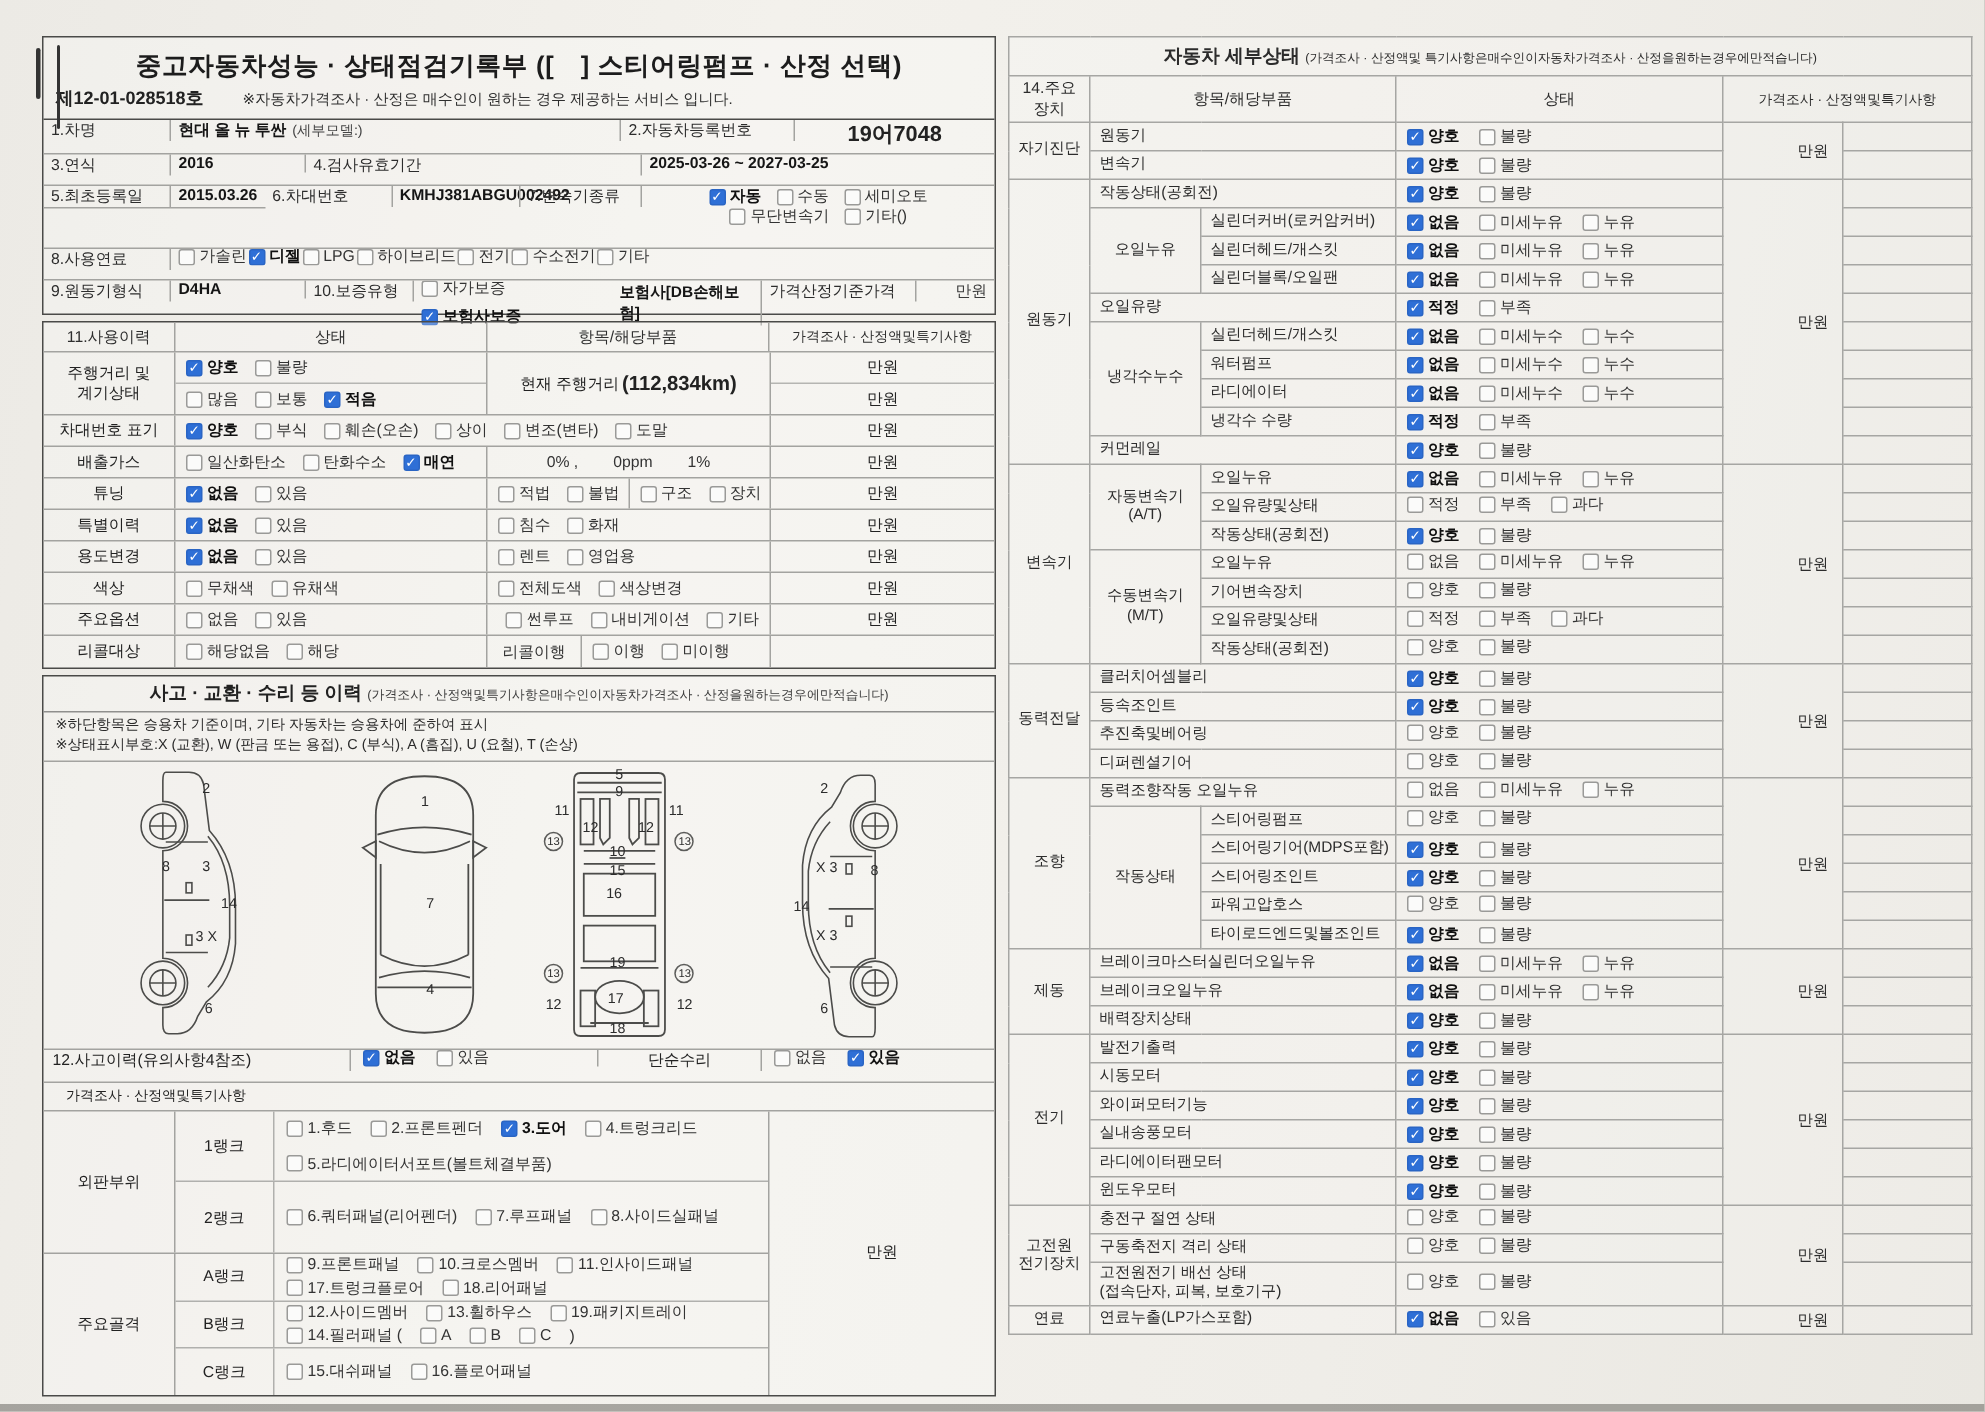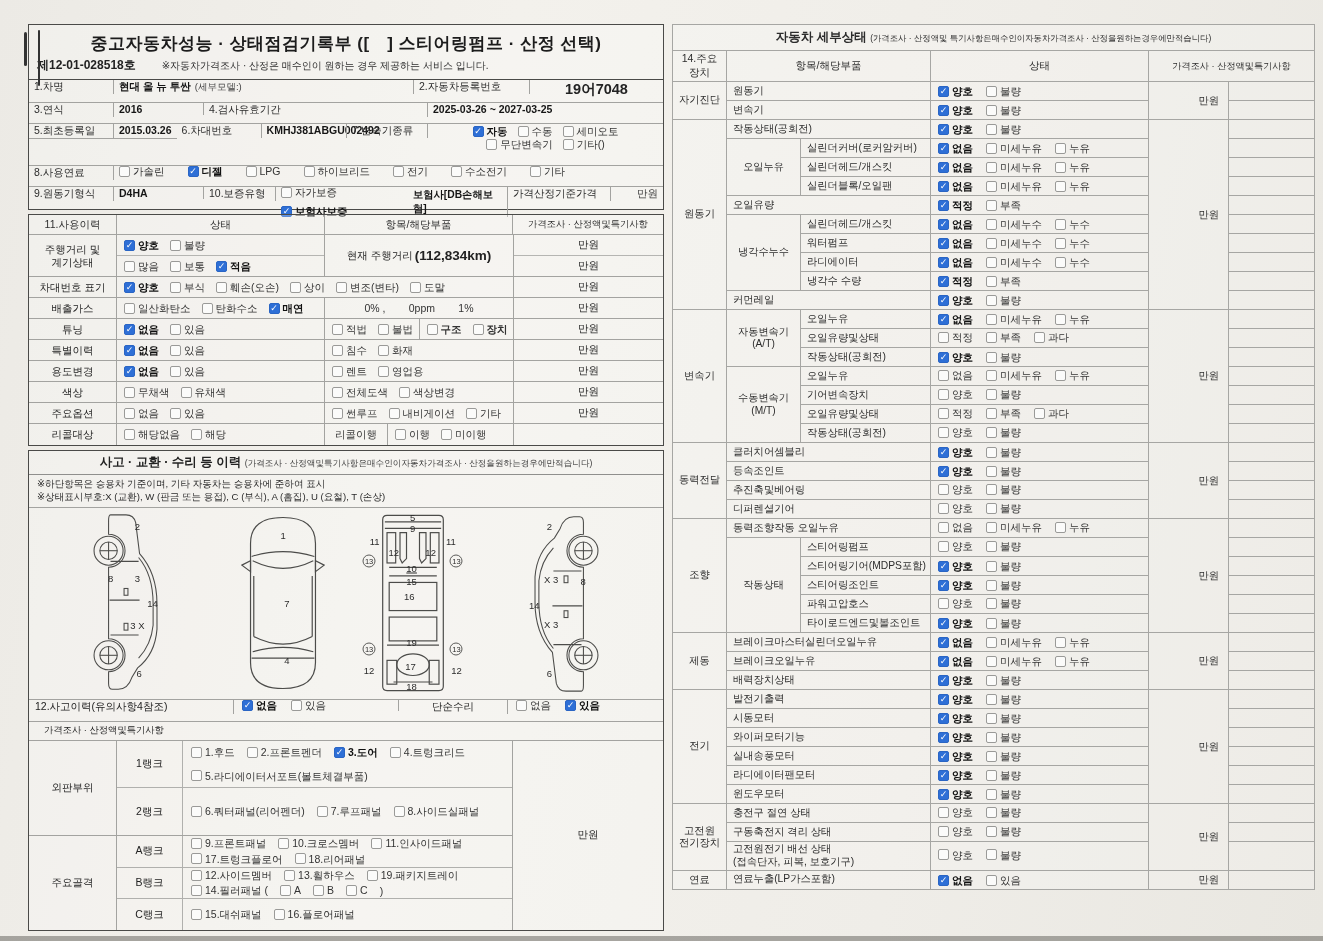--- a/index.html
+++ b/index.html
@@ -38,21 +38,21 @@
 .small{font-weight:normal;font-size:9.5px;margin-left:4px;color:#444}
 .regno{font-size:14.5px;font-weight:bold;justify-content:center}
 .w85{width:85px;flex:none}.w90{width:90px;flex:none}.w72{width:72px;flex:none}
 .w82{width:82px;flex:none}.w105{width:103px;flex:none}.w115{width:116px;flex:none}
 .w135{width:133px;flex:none}.w235{width:235px;flex:none}.flex1{flex:1;min-width:0}
 .stack{display:flex;flex-direction:row;flex:1;min-width:0}
 .stack .b-row{border-bottom:1px solid #a3a3a0}
 .stack .b-row:last-child{border-bottom:none}
 .trans-col{display:flex;flex-direction:column;justify-content:space-around;padding:2px 5px;gap:2px}
 .trans-col>div{display:flex;gap:10px}
-.cbs-flow{display:flex;align-items:center;gap:23px;flex-wrap:wrap}
+.cbs-flow{display:flex;align-items:center;gap:1px;flex-wrap:wrap}
 
 .o-colhead{display:flex;border-bottom:1px solid #a3a3a0;font-size:10.5px;color:#2e2e2e}
 .o-colhead>div{display:flex;align-items:center;justify-content:center;border-right:1px solid #a3a3a0;height:19px}
 .o-colhead>div:last-child{border-right:none}
 .o-lab-w{width:88px;flex:none}.o-st-w{width:208px;flex:none}.o-it-w{flex:1}.o-pr-w{width:150px;flex:none;font-size:9.3px}
 .o-row{display:flex;border-bottom:1px solid #a3a3a0;min-height:21px;align-items:stretch}
 .o-row:last-child{border-bottom:none}
 .o-lab{width:88px;flex:none;display:flex;align-items:center;justify-content:center;text-align:center;font-size:10.5px;border-right:1px solid #a3a3a0;white-space:pre-line;line-height:1.15}
 .o-mid{flex:1;display:flex;min-width:0}
 .o-cell{display:flex;align-items:center;gap:11px;padding:0 7px;min-width:0}
@@ -366,21 +366,21 @@
                 <div class="o-cell" style="flex: 1 1 0%;">
                   <span class="cb">
                     <span class="box-sq"></span>
                     <span class="lbl">적법</span>
                   </span>
                   <span class="cb">
                     <span class="box-sq"></span>
                     <span class="lbl">불법</span>
                   </span>
                 </div>
-                <div class="o-cell sep" style="flex: 1 1 0%; font-weight: bold;">
+                <div class="o-cell sep" style="flex: 1 1 0%;">
                   <span class="cb">
                     <span class="box-sq"></span>
                     <span class="lbl">구조</span>
                   </span>
                   <span class="cb">
                     <span class="box-sq"></span>
                     <span class="lbl">장치</span>
                   </span>
                 </div>
               </div>
@@ -470,21 +470,21 @@
                 <div class="o-cell first" style="width: 208px;">
                   <span class="cb">
                     <span class="box-sq"></span>
                     <span class="lbl">없음</span>
                   </span>
                   <span class="cb">
                     <span class="box-sq"></span>
                     <span class="lbl">있음</span>
                   </span>
                 </div>
-                <div class="o-cell" style="flex: 1 1 0%;">
+                <div class="o-cell" style="flex: 1 1 0%; justify-content: flex-end;">
                   <span class="cb">
                     <span class="box-sq"></span>
                     <span class="lbl">썬루프</span>
                   </span>
                   <span class="cb">
                     <span class="box-sq"></span>
                     <span class="lbl">내비게이션</span>
                   </span>
                   <span class="cb">
                     <span class="box-sq"></span>

